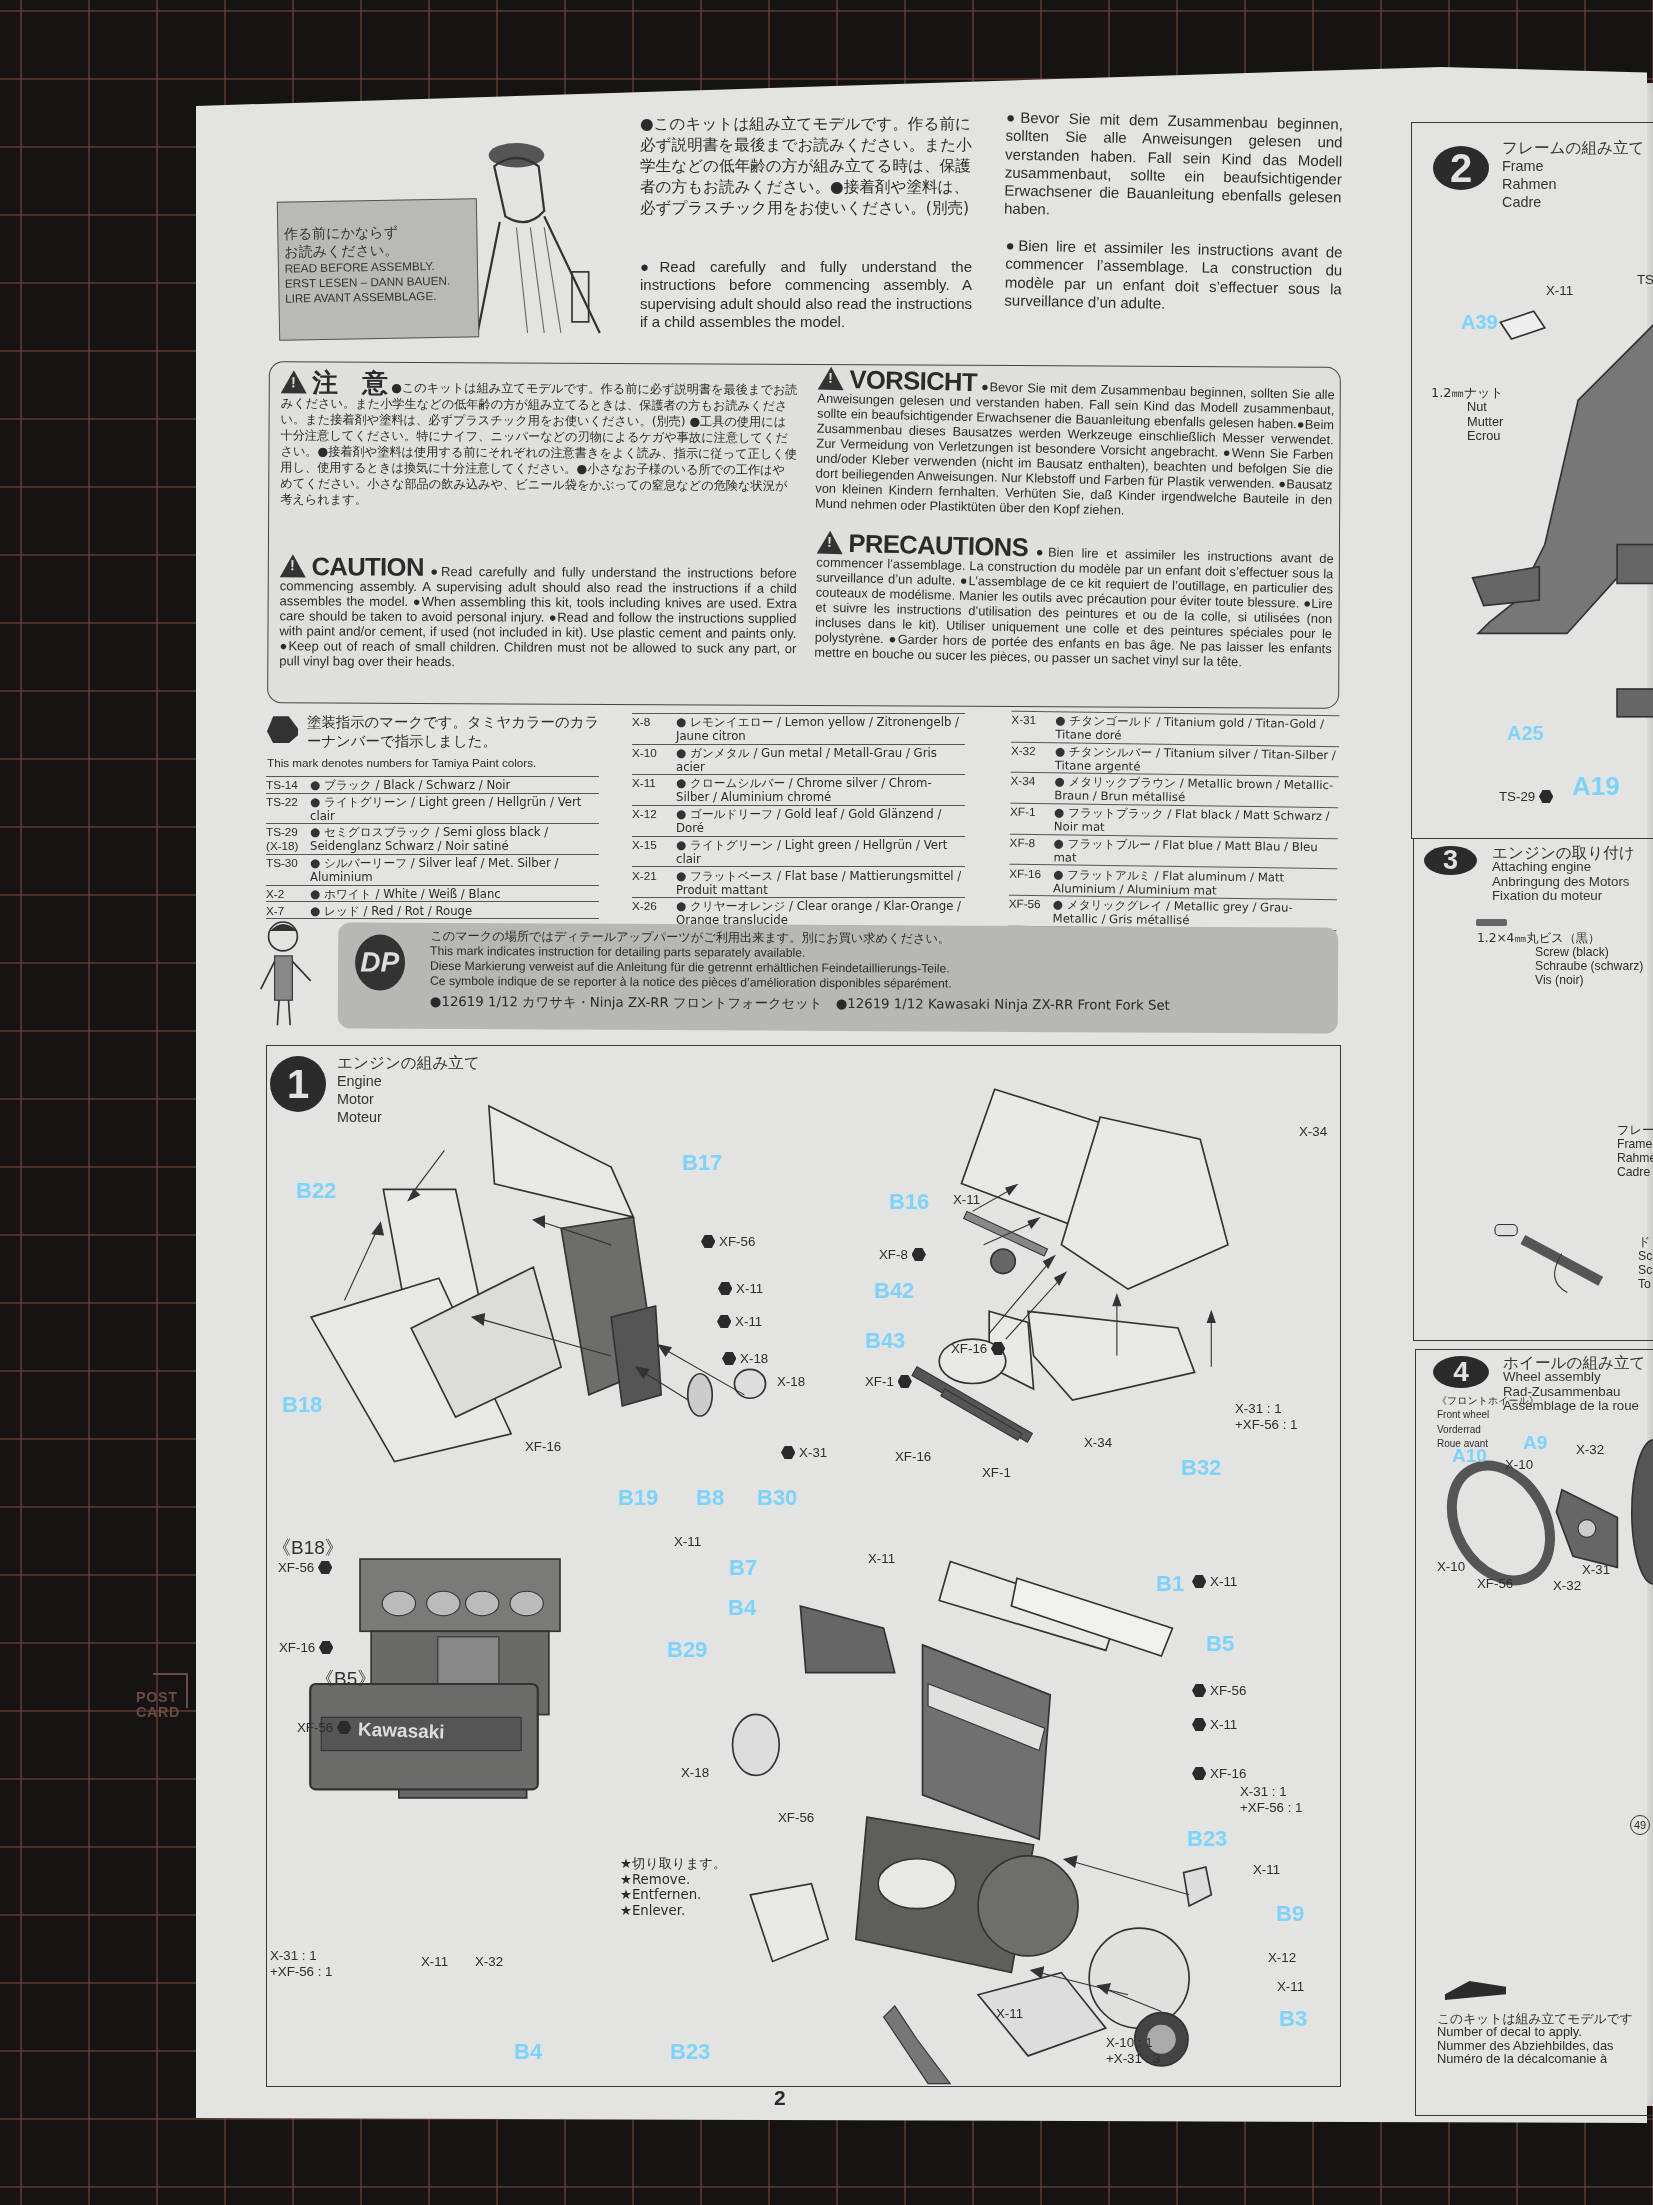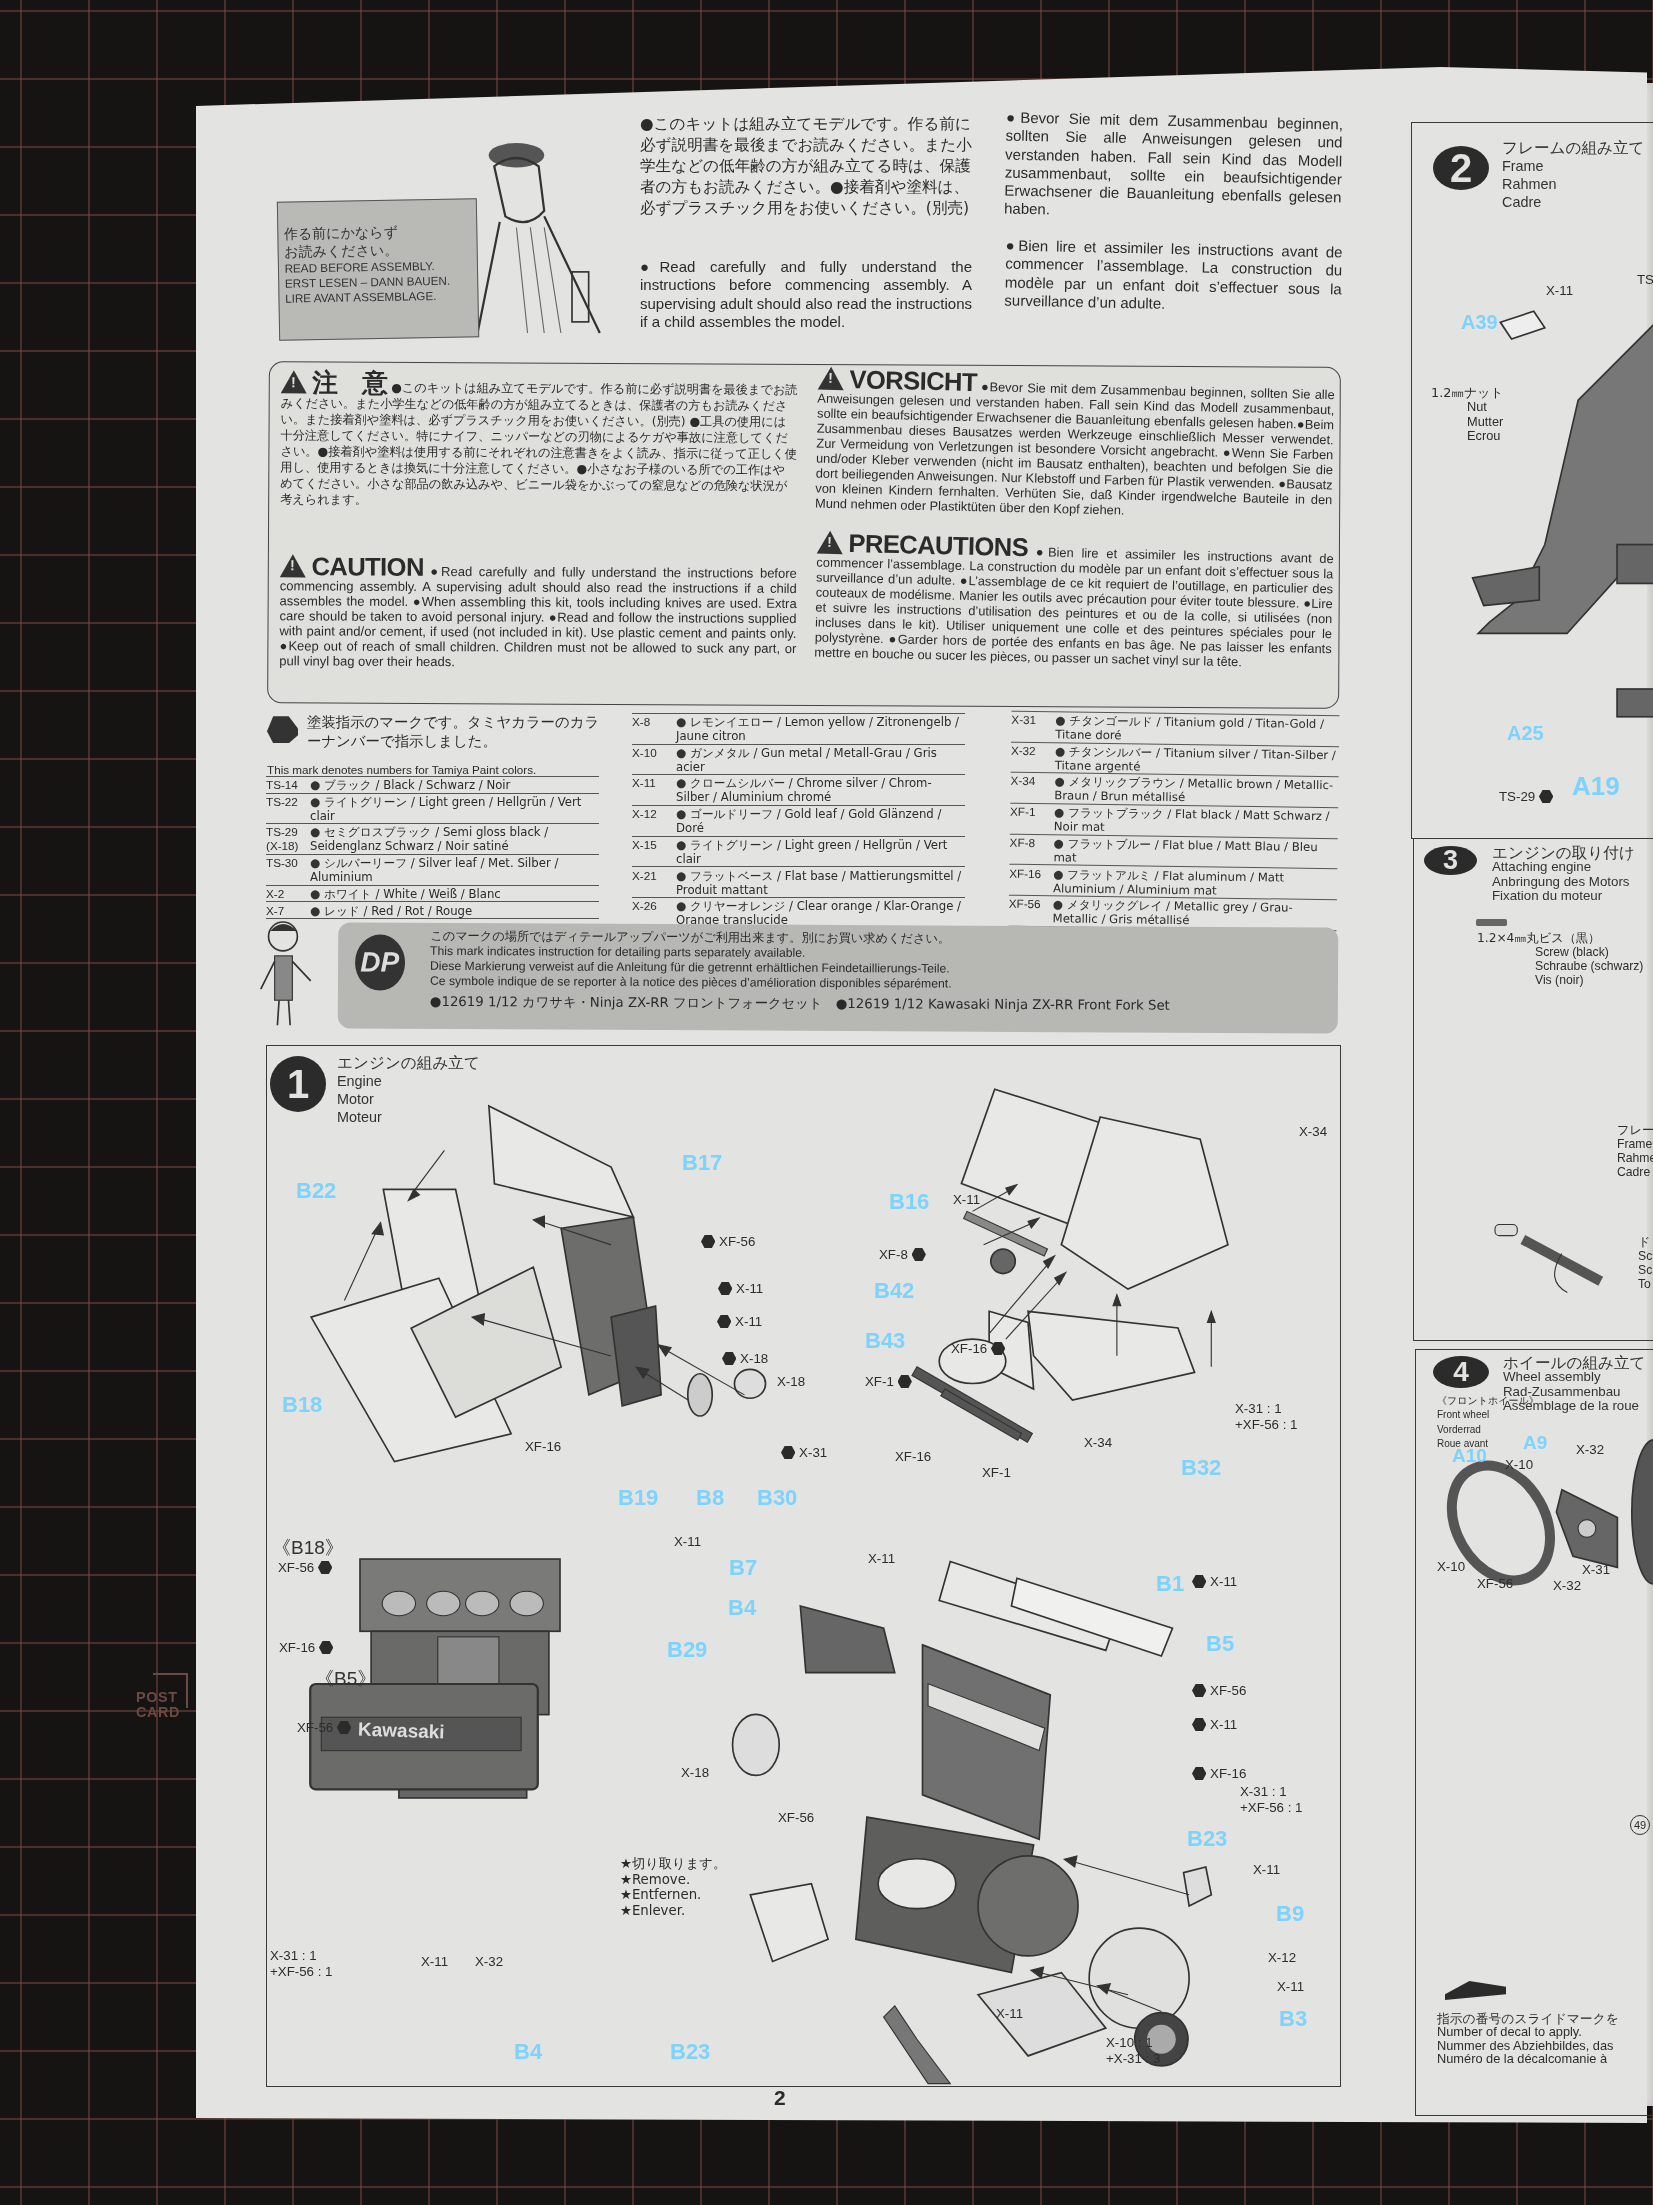--- a/index.html
+++ b/index.html
@@ -50,21 +50,21 @@
   .tri::after { content: "!"; position: absolute; left: -2.8px; top: 4.4px; color: #dfdfdc; font: bold 14.4px/1 "Liberation Sans", sans-serif; }
   .c-jp { position: absolute; left: 11px; top: 8.3px; width: 517px; font-size: 12.2px; line-height: 16px; }
   .c-en { position: absolute; left: 11px; top: 192px; width: 517px; font-size: 13px; line-height: 15px; text-align: justify; }
   .c-de { position: absolute; left: 547px; top: 5.6px; width: 517px; font-size: 12.8px; line-height: 15px; text-align: justify; transform: rotate(1deg); }
   .c-fr { position: absolute; left: 547px; top: 170px; width: 517px; font-size: 12.8px; line-height: 15px; text-align: justify; transform: rotate(1deg); }
 
   
   .paint-head { position: absolute; left: 267px; top: 713px; width: 345px; }
   .paint-icon { position: absolute; left: 0; top: 3.3px; width: 31px; height: 27px; background: #333; clip-path: polygon(20% 0,70% 0,100% 45%,100% 70%,70% 100%,20% 100%,0 55%); }
   .paint-head .ph-jp { margin-left: 40px; font-size: 14.4px; line-height: 19px; }
-  .paint-head .ph-en { font-size: 11.7px; line-height: 16.7px; margin-top: 11px; }
+  .paint-head .ph-en { font-size: 11.7px; line-height: 16.7px; margin-top: 4px; }
   .paint-col { position: absolute; }
   .paint-row { display: flex; border-top: 1.1px solid #555; font-size: 11.7px; line-height: 14px; padding: 1.1px 0 0.6px; }
   .paint-row .code { width: 44px; flex: none; }
   .paint-row .desc { flex: 1; }
   .paint-row .desc .dot { color: #333; }
   .paint-col .endline { border-top: 1.1px solid #555; }
 
   
   .dp-kid { position: absolute; left: 258px; top: 917px; width: 61px; height: 111px; }
   .dp-banner { position: absolute; left: 338px; top: 925px; width: 1000px; height: 106px; background: #b7b7b4; border-radius: 12.2px; transform: rotate(0.3deg); }
@@ -519,18 +519,18 @@
 <div class="part" style="left:1523px; top:1432px; font-size:19px;">A9</div>
 <div class="paint" style="left:1576px; top:1442px;"><span>X-32</span></div>
 <div class="paint" style="left:1505px; top:1457px;"><span>X-10</span></div>
 <div class="paint" style="left:1437px; top:1559px;"><span>X-10</span></div>
 <div class="paint" style="left:1477px; top:1576px;"><span>XF-56</span></div>
 <div class="paint" style="left:1582px; top:1562px;"><span>X-31</span></div>
 <div class="paint" style="left:1553px; top:1578px;"><span>X-32</span></div>
 <div class="abs" style="left:1630px; top:1815px; width:20px; height:20px; border:1.1px solid #333; border-radius:50%; font-size:11px; text-align:center; line-height:18px;">49</div>
 <div class="abs" style="left:1445px; top:1981px; width:61px; height:19px; background:#2b2b2b; clip-path:polygon(0 70%,40% 0,100% 30%,100% 70%,0 100%);"></div>
 <div class="paint" style="left:1437px; top:2012px; font-size:12.8px; line-height:13.3px;">
-  <div class="jp">指示の番号のスライドマークを</div>
+  <div class="jp">このキットは組み立てモデルです</div>
   <div>Number of decal to apply.</div>
   <div>Nummer des Abziehbildes, das</div>
   <div>Numéro de la décalcomanie à</div>
 </div>
 
 
 </body></html>

